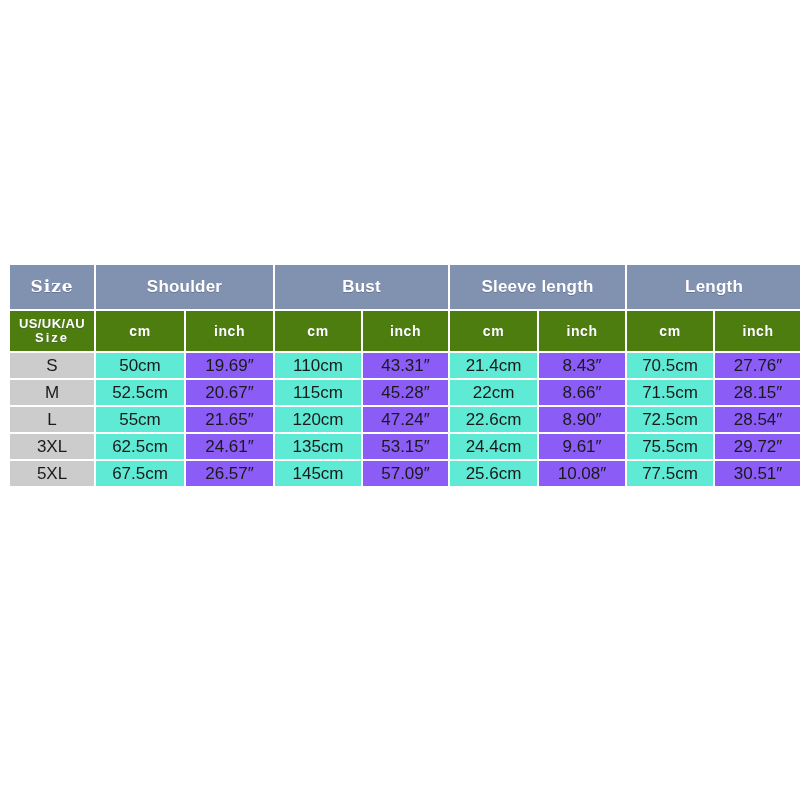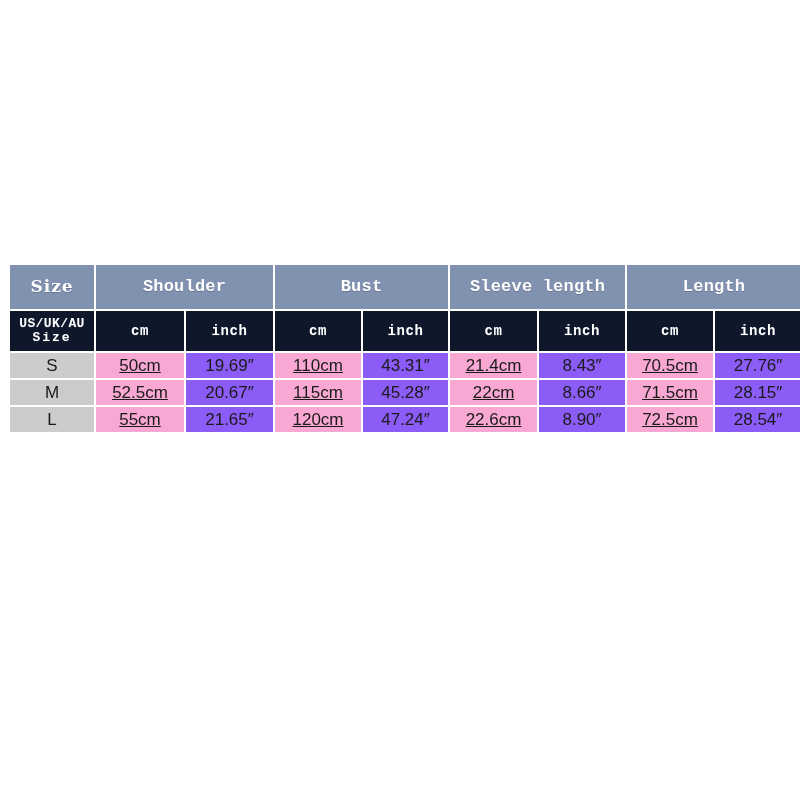--- a/index.html
+++ b/index.html
@@ -36,39 +36,39 @@
     text-align: center;
     vertical-align: middle;
     line-height: 1.05;
   }
 
   
   .grp-head {
     background: #8191b0;
     color: #ffffff;
     height: 44px;
-    font-family: Liberation Mono, monospace;
+    font-family: Liberation Sans, sans-serif;
     font-weight: bold;
     font-size: 17px;
     letter-spacing: 0.2px;
     text-shadow: 0 1px 0 rgba(60,70,95,0.35);
   }
   .grp-head.size-head {
     font-family: "DejaVu Serif", serif;
     font-weight: bold;
     font-size: 17px;
     letter-spacing: 1px;
   }
 
   
   .sub-head {
-    background: #0f172a;
+    background: #4d7c0f;
     color: #ffffff;
     height: 40px;
-    font-family: Liberation Mono, monospace;
+    font-family: Liberation Sans, sans-serif;
     font-weight: bold;
     font-size: 14px;
     letter-spacing: 0.6px;
     text-shadow: 0 1px 0 rgba(60,70,95,0.35);
   }
   .sub-head.size-sub {
     font-size: 13px;
     letter-spacing: 0.4px;
   }
   .sub-head .l1 { display: block; }
@@ -78,22 +78,21 @@
   #size-chart tbody td {
     height: 25px;
     font-family: "Liberation Sans", sans-serif;
     font-size: 17px;
     color: #1a1a1a;
   }
   td.c-size {
     background: #cccccc;
   }
   td.c-cm {
-    background: #f9a8d4;
-    text-decoration: underline;
+    background: #5eead4;
   }
   td.c-inch {
     background: #8b5cf6;
   }
 
   
   col.w-size  { width: 84px; }
   col.w-cm-a  { width: 88px; }
   col.w-in-a  { width: 87px; }
   col.w-cm-b  { width: 86px; }
@@ -173,16 +172,38 @@
           <td class="c-size">L</td>
           <td class="c-cm">55cm</td>
           <td class="c-inch">21.65″</td>
           <td class="c-cm">120cm</td>
           <td class="c-inch">47.24″</td>
           <td class="c-cm">22.6cm</td>
           <td class="c-inch">8.90″</td>
           <td class="c-cm">72.5cm</td>
           <td class="c-inch">28.54″</td>
         </tr>
+        <tr>
+          <td class="c-size">3XL</td>
+          <td class="c-cm">62.5cm</td>
+          <td class="c-inch">24.61″</td>
+          <td class="c-cm">135cm</td>
+          <td class="c-inch">53.15″</td>
+          <td class="c-cm">24.4cm</td>
+          <td class="c-inch">9.61″</td>
+          <td class="c-cm">75.5cm</td>
+          <td class="c-inch">29.72″</td>
+        </tr>
+        <tr>
+          <td class="c-size">5XL</td>
+          <td class="c-cm">67.5cm</td>
+          <td class="c-inch">26.57″</td>
+          <td class="c-cm">145cm</td>
+          <td class="c-inch">57.09″</td>
+          <td class="c-cm">25.6cm</td>
+          <td class="c-inch">10.08″</td>
+          <td class="c-cm">77.5cm</td>
+          <td class="c-inch">30.51″</td>
+        </tr>
       </tbody>
   </table>
 
 </div>
 
 </body></html>

